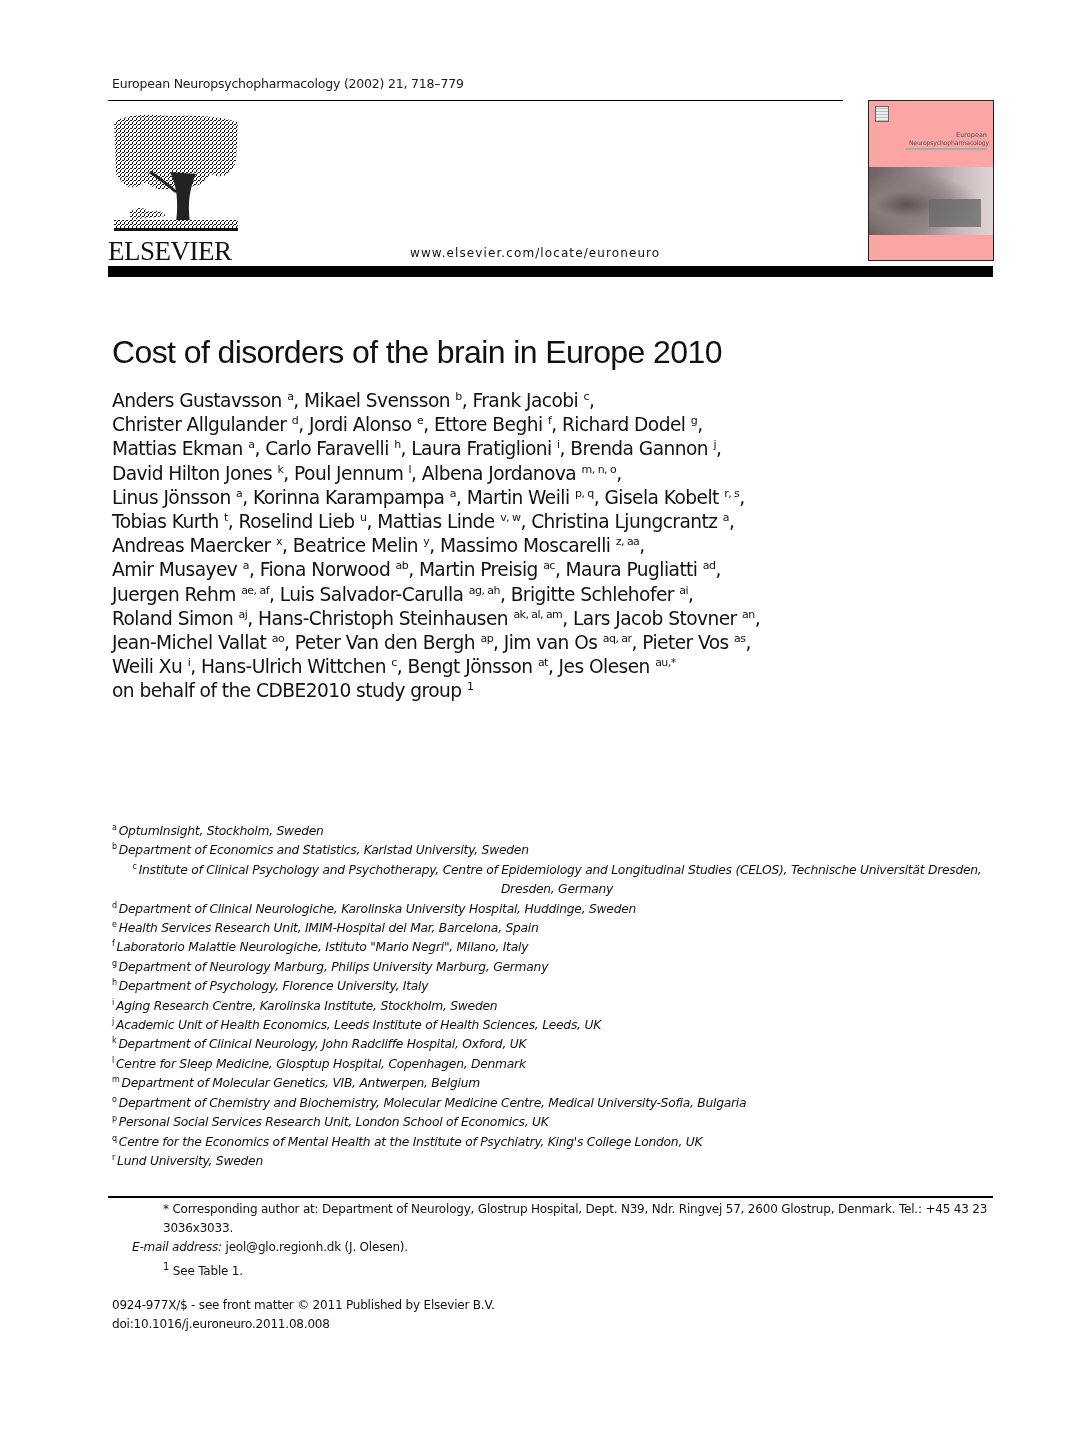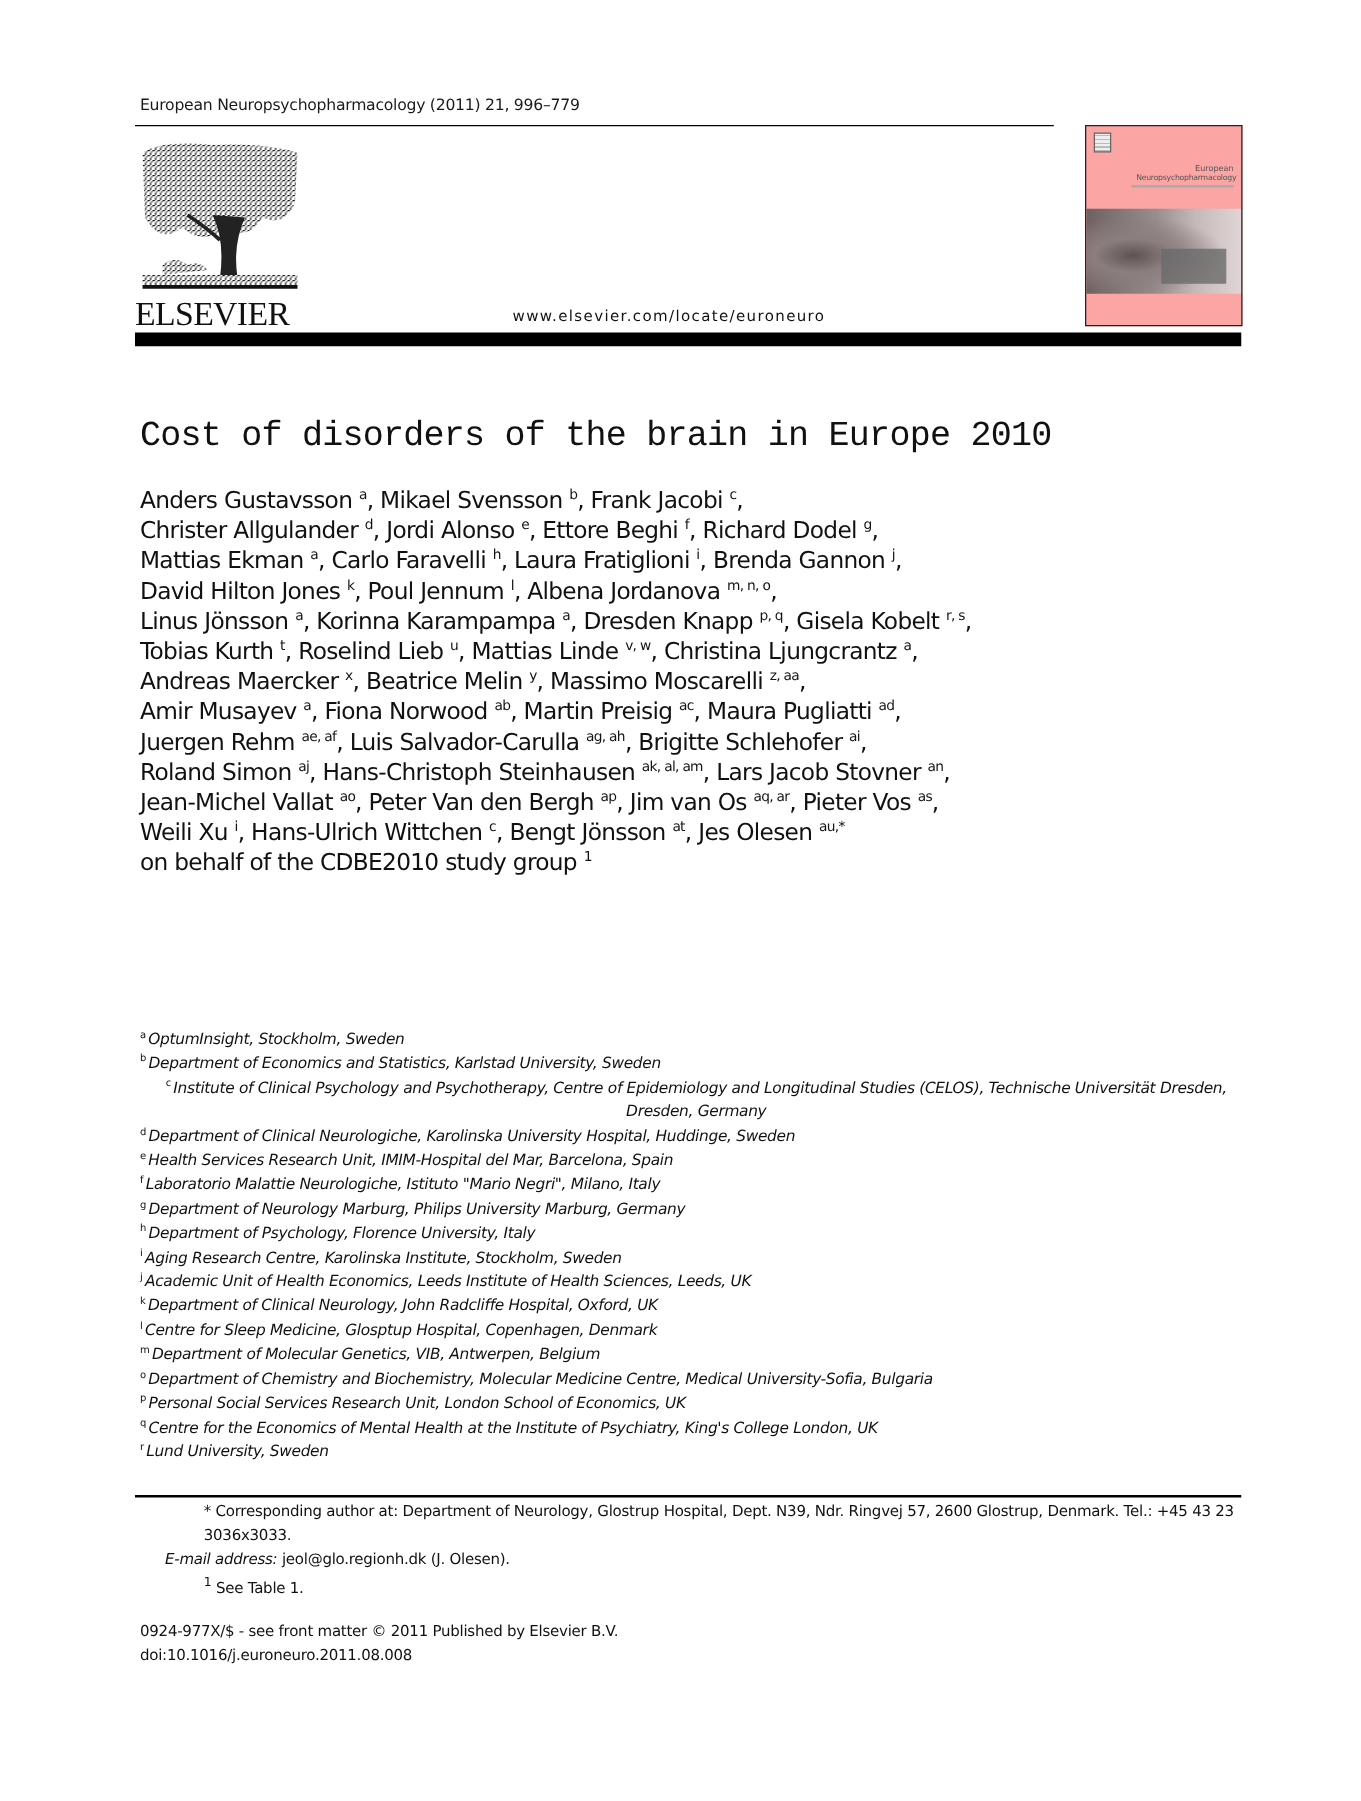--- a/index.html
+++ b/index.html
@@ -14,40 +14,40 @@
   .cover .c-logo { position: absolute; left: 6px; top: 5px; width: 12px; height: 14px; border: 1px solid #666; background: repeating-linear-gradient(0deg,#bbb 0 1px,#eee 1px 3px); }
   .cover .c-title1 { position: absolute; right: 6px; top: 30px; font-size: 6.5px; color: #555; }
   .cover .c-title2 { position: absolute; right: 4px; top: 38px; font-size: 6.2px; color: #555; letter-spacing: -0.2px; }
   .cover .c-sub { position: absolute; right: 6px; top: 47px; width: 82px; height: 2px; background: #aaa; }
   .cover .c-img { position: absolute; left: 0; top: 66px; width: 124px; height: 68px;
      background: radial-gradient(ellipse at 30% 55%, #444 0, #777 25%, rgba(255,255,255,0) 60%),
                  linear-gradient(90deg, #555 0%, #888 45%, #bbb 70%, #ddd 100%);
      opacity: .85; }
   .cover .c-img2 { position: absolute; left: 60px; top: 98px; width: 52px; height: 28px; background: #6a6a6a; opacity: .8; }
   .black-bar { position: absolute; left: 108px; top: 266px; width: 885px; height: 11px; background: #000; }
-  .title { position: absolute; left: 112px; top: 334px; font-family: Liberation Mono, monospace; font-size: 28px; font-weight: normal; margin: 0; letter-spacing: -0.6px; color: #111; }
+  .title { position: absolute; left: 112px; top: 334px; font-family: Liberation Sans, sans-serif; font-size: 32px; font-weight: normal; margin: 0; letter-spacing: -0.6px; color: #111; }
   .authors { position: absolute; left: 112px; top: 389px; width: 890px; font-size: 18.6px; line-height: 24.2px; letter-spacing: -0.55px; color: #111; }
   .authors .line { white-space: nowrap; }
   .authors sup { font-size: 11px; vertical-align: 7px; line-height: 0; }
   .affils { position: absolute; left: 112px; top: 794px; width: 890px; font-family: "DejaVu Sans", sans-serif; font-style: italic; font-size: 12.3px; line-height: 19.4px; letter-spacing: -0.25px; color: #111; margin-top: 28px; }
   .affils .aff { white-space: nowrap; }
   .affils .aff.wrap { white-space: normal; text-align: center; }
   .affils sup { font-style: normal; font-size: 8px; vertical-align: 5px; line-height: 0; margin-right: 2px; }
   .foot-rule { position: absolute; left: 108px; top: 1196px; width: 885px; height: 1.5px; background: #000; }
   .footnotes { position: absolute; left: 112px; top: 1200px; width: 880px; font-size: 12px; line-height: 19px; letter-spacing: -0.2px; color: #111; }
   .footnotes .fn { }
   .footnotes .indent { padding-left: 20px; }
   .footnotes .sym { padding-left: 8px; margin-left: 43px; }
   .footnotes em { font-style: italic; }
   .front { position: absolute; left: 112px; top: 1296px; font-size: 12px; line-height: 19px; letter-spacing: -0.2px; color: #111; }
 </style>
 </head>
 <body>
 
-<div class="journal-line">European Neuropsychopharmacology (2011) 21, 996–779</div>
+<div class="journal-line">European Neuropsychopharmacology (2002) 21, 718–779</div>
 <div class="header-rule"></div>
 
 <div class="logo">
   <svg class="tree" viewBox="0 0 130 122">
     <defs>
       <pattern id="leaf" width="4" height="4" patternUnits="userSpaceOnUse">
         <rect width="4" height="4" fill="#fff"></rect>
         <rect x="0" y="0" width="2" height="1" fill="#111"></rect>
         <rect x="2" y="2" width="1" height="2" fill="#111"></rect>
         <rect x="3" y="1" width="1" height="1" fill="#333"></rect>
@@ -76,21 +76,21 @@
 
 <div class="black-bar"></div>
 
 <h1 class="title">Cost of disorders of the brain in Europe 2010</h1>
 
 <div class="authors" id="authors">
     <div class="line"><span>Anders Gustavsson</span> <sup>a</sup><span>, </span><span>Mikael Svensson</span> <sup>b</sup><span>, </span><span>Frank Jacobi</span> <sup>c</sup><span>,</span></div>
     <div class="line"><span>Christer Allgulander</span> <sup>d</sup><span>, </span><span>Jordi Alonso</span> <sup>e</sup><span>, </span><span>Ettore Beghi</span> <sup>f</sup><span>, </span><span>Richard Dodel</span> <sup>g</sup><span>,</span></div>
     <div class="line"><span>Mattias Ekman</span> <sup>a</sup><span>, </span><span>Carlo Faravelli</span> <sup>h</sup><span>, </span><span>Laura Fratiglioni</span> <sup>i</sup><span>, </span><span>Brenda Gannon</span> <sup>j</sup><span>,</span></div>
     <div class="line"><span>David Hilton Jones</span> <sup>k</sup><span>, </span><span>Poul Jennum</span> <sup>l</sup><span>, </span><span>Albena Jordanova</span> <sup>m, n, o</sup><span>,</span></div>
-    <div class="line"><span>Linus Jönsson</span> <sup>a</sup><span>, </span><span>Korinna Karampampa</span> <sup>a</sup><span>, </span><span>Dresden Knapp</span> <sup>p, q</sup><span>, </span><span>Gisela Kobelt</span> <sup>r, s</sup><span>,</span></div>
+    <div class="line"><span>Linus Jönsson</span> <sup>a</sup><span>, </span><span>Korinna Karampampa</span> <sup>a</sup><span>, </span><span>Martin Weili</span> <sup>p, q</sup><span>, </span><span>Gisela Kobelt</span> <sup>r, s</sup><span>,</span></div>
     <div class="line"><span>Tobias Kurth</span> <sup>t</sup><span>, </span><span>Roselind Lieb</span> <sup>u</sup><span>, </span><span>Mattias Linde</span> <sup>v, w</sup><span>, </span><span>Christina Ljungcrantz</span> <sup>a</sup><span>,</span></div>
     <div class="line"><span>Andreas Maercker</span> <sup>x</sup><span>, </span><span>Beatrice Melin</span> <sup>y</sup><span>, </span><span>Massimo Moscarelli</span> <sup>z, aa</sup><span>,</span></div>
     <div class="line"><span>Amir Musayev</span> <sup>a</sup><span>, </span><span>Fiona Norwood</span> <sup>ab</sup><span>, </span><span>Martin Preisig</span> <sup>ac</sup><span>, </span><span>Maura Pugliatti</span> <sup>ad</sup><span>,</span></div>
     <div class="line"><span>Juergen Rehm</span> <sup>ae, af</sup><span>, </span><span>Luis Salvador-Carulla</span> <sup>ag, ah</sup><span>, </span><span>Brigitte Schlehofer</span> <sup>ai</sup><span>,</span></div>
     <div class="line"><span>Roland Simon</span> <sup>aj</sup><span>, </span><span>Hans-Christoph Steinhausen</span> <sup>ak, al, am</sup><span>, </span><span>Lars Jacob Stovner</span> <sup>an</sup><span>,</span></div>
     <div class="line"><span>Jean-Michel Vallat</span> <sup>ao</sup><span>, </span><span>Peter Van den Bergh</span> <sup>ap</sup><span>, </span><span>Jim van Os</span> <sup>aq, ar</sup><span>, </span><span>Pieter Vos</span> <sup>as</sup><span>,</span></div>
     <div class="line"><span>Weili Xu</span> <sup>i</sup><span>, </span><span>Hans-Ulrich Wittchen</span> <sup>c</sup><span>, </span><span>Bengt Jönsson</span> <sup>at</sup><span>, </span><span>Jes Olesen</span> <sup>au,*</sup><span></span></div>
     <div class="line"><span>on behalf of the CDBE2010 study group</span> <sup>1</sup><span></span></div>
   </div>
 

